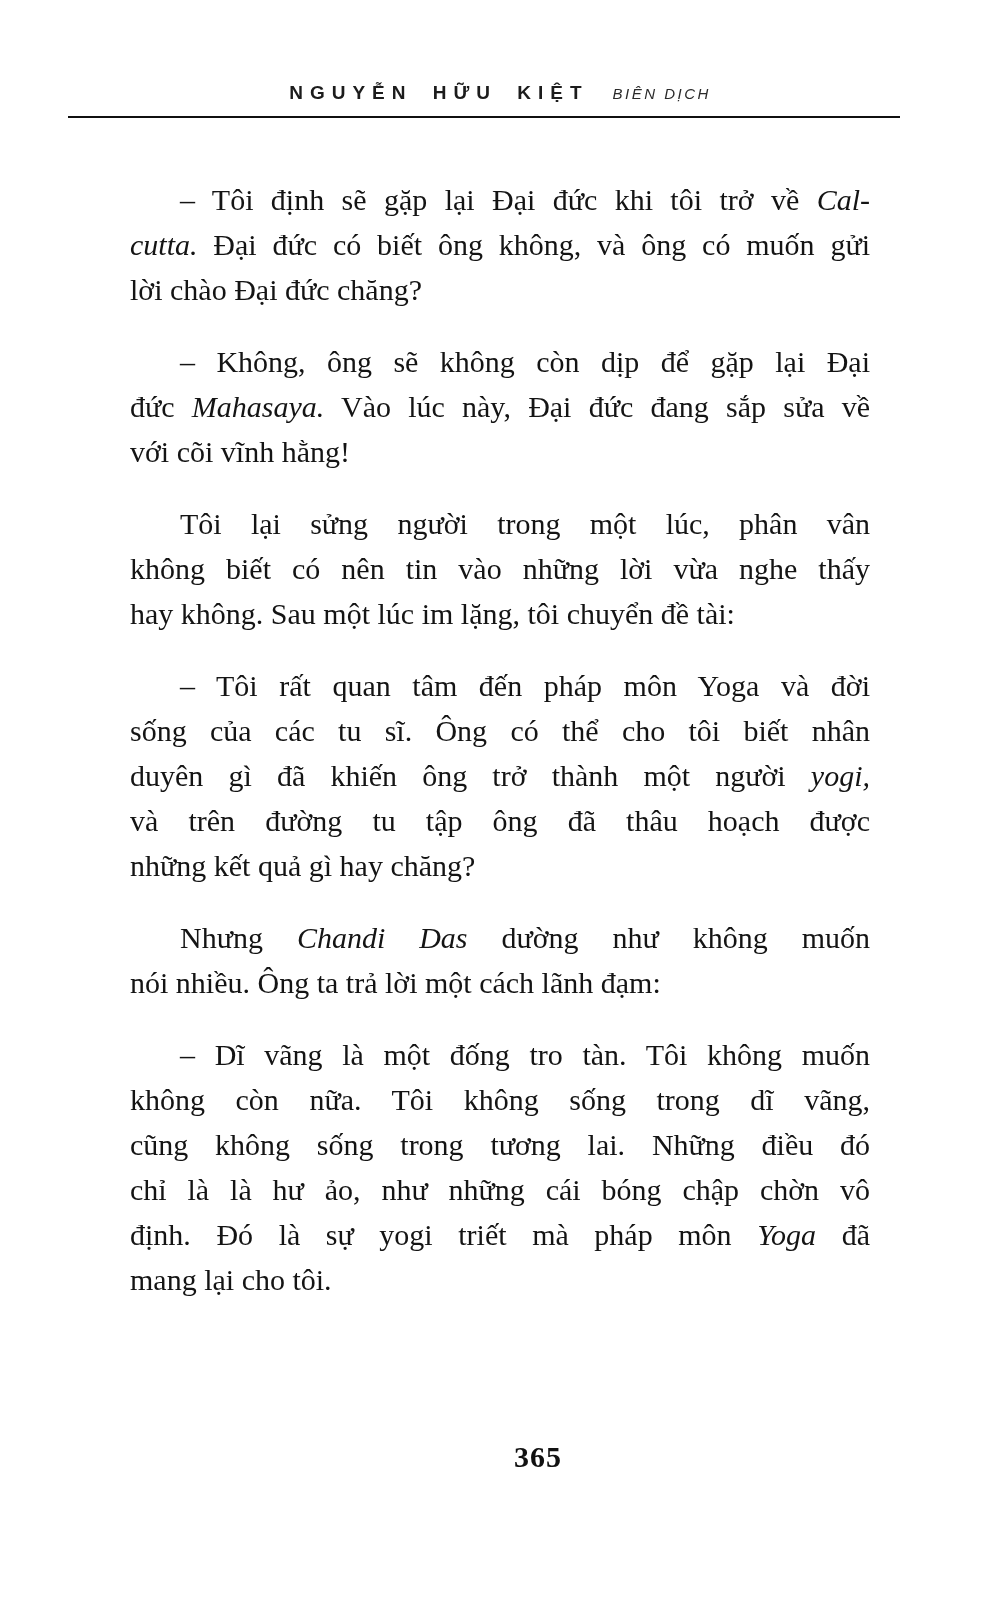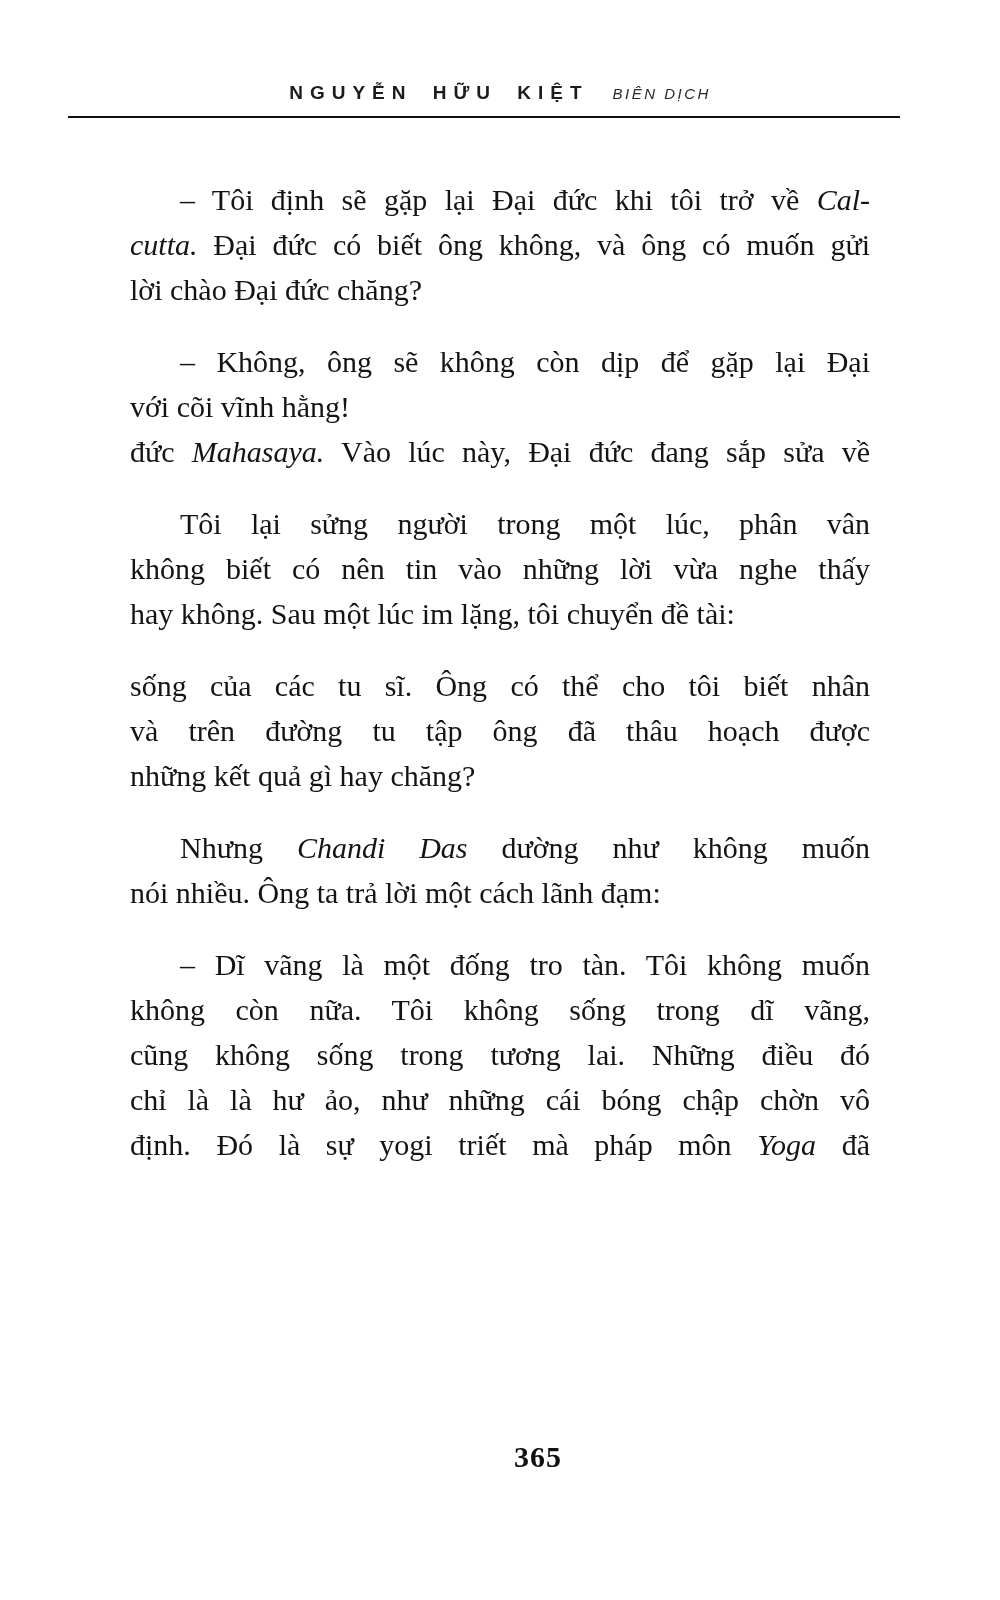--- a/index.html
+++ b/index.html
@@ -101,41 +101,44 @@
   <div class="head-rule"></div>
 
   <div class="body-text">
       <div class="para">
         <div class="line first"><span>– Tôi định sẽ gặp lại Đại đức khi tôi trở về </span><span class="it">Cal-</span></div>
         <div class="line"><span class="it">cutta.</span><span> Đại đức có biết ông không, và ông có muốn gửi</span></div>
         <div class="line last"><span>lời chào Đại đức chăng?</span></div>
       </div>
       <div class="para">
         <div class="line first"><span>– Không, ông sẽ không còn dịp để gặp lại Đại</span></div>
+        <div class="line"><span>đức </span><span class="it">Mahasaya.</span><span> Vào lúc này, Đại đức đang sắp sửa về</span></div>
         <div class="line last"><span>với cõi vĩnh hằng!</span></div>
-        <div class="line"><span>đức </span><span class="it">Mahasaya.</span><span> Vào lúc này, Đại đức đang sắp sửa về</span></div>
       </div>
       <div class="para">
         <div class="line first"><span>Tôi lại sửng người trong một lúc, phân vân</span></div>
         <div class="line"><span>không biết có nên tin vào những lời vừa nghe thấy</span></div>
         <div class="line last"><span>hay không. Sau một lúc im lặng, tôi chuyển đề tài:</span></div>
       </div>
       <div class="para">
+        <div class="line first"><span>– Tôi rất quan tâm đến pháp môn Yoga và đời</span></div>
         <div class="line"><span>sống của các tu sĩ. Ông có thể cho tôi biết nhân</span></div>
+        <div class="line"><span>duyên gì đã khiến ông trở thành một người </span><span class="it">yogi,</span></div>
         <div class="line"><span>và trên đường tu tập ông đã thâu hoạch được</span></div>
         <div class="line last"><span>những kết quả gì hay chăng?</span></div>
       </div>
       <div class="para">
         <div class="line first"><span>Nhưng </span><span class="it">Chandi Das</span><span> dường như không muốn</span></div>
         <div class="line last"><span>nói nhiều. Ông ta trả lời một cách lãnh đạm:</span></div>
       </div>
       <div class="para">
         <div class="line first"><span>– Dĩ vãng là một đống tro tàn. Tôi không muốn</span></div>
         <div class="line"><span>không còn nữa. Tôi không sống trong dĩ vãng,</span></div>
         <div class="line"><span>cũng không sống trong tương lai. Những điều đó</span></div>
         <div class="line"><span>chỉ là là hư ảo, như những cái bóng chập chờn vô</span></div>
         <div class="line"><span>định. Đó là sự yogi triết mà pháp môn </span><span class="it">Yoga</span><span> đã</span></div>
+        <div class="line last"><span>mang lại cho tôi.</span></div>
       </div>
     </div>
 
   <div class="page-number">365</div>
 
 </div>
 
 </body></html>

